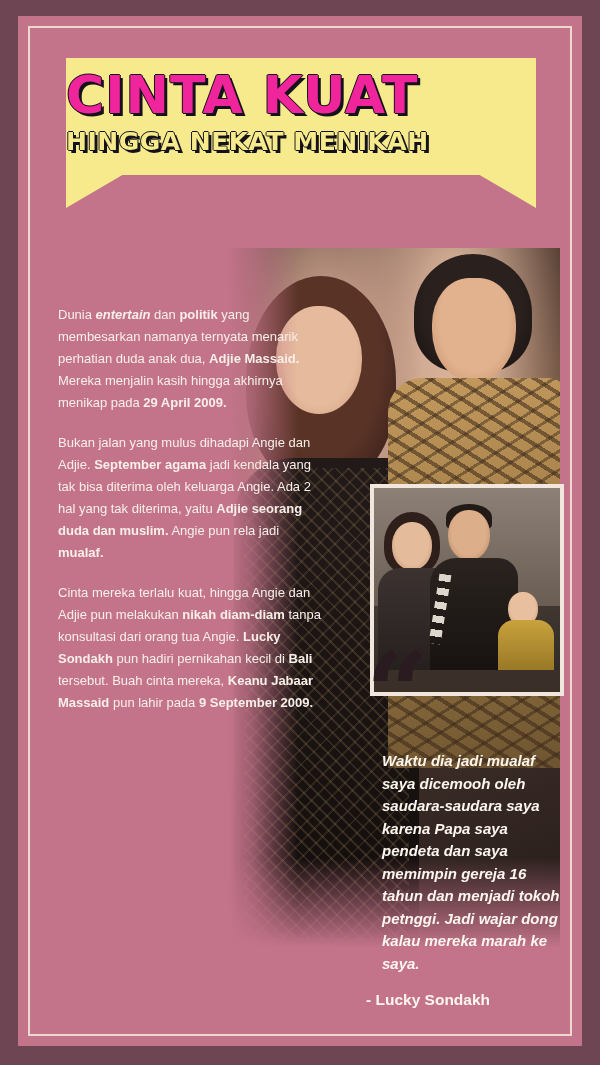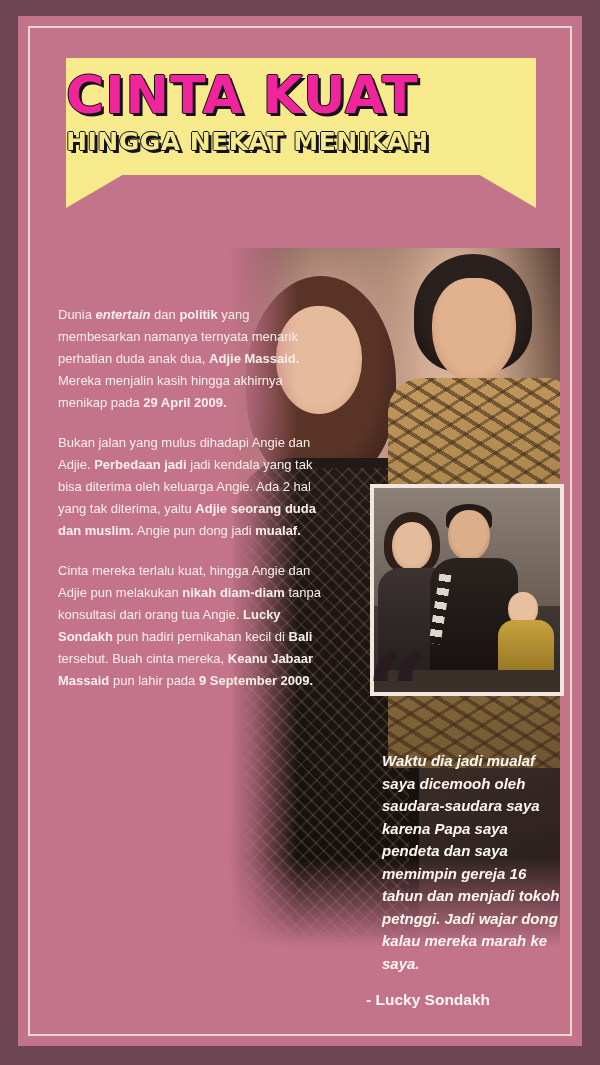--- a/index.html
+++ b/index.html
@@ -326,21 +326,21 @@
     </div>
 
     <div class="banner"></div>
     <div class="headline-wrap">
       <div class="headline">CINTA KUAT</div>
       <div class="subheadline">HINGGA NEKAT MENIKAH</div>
     </div>
 
     <div class="body-text">
       <p><span>Dunia </span><span class="ital">entertain</span><span> dan </span><span class="bold">politik</span><span> yang membesarkan namanya ternyata menarik perhatian duda anak dua, </span><span class="bold">Adjie Massaid.</span><span> Mereka menjalin kasih hingga akhirnya menikap pada </span><span class="bold">29 April 2009.</span></p>
-      <p><span>Bukan jalan yang mulus dihadapi Angie dan Adjie. </span><span class="bold">Perbedaan jadi</span><span> jadi kendala yang tak bisa diterima oleh keluarga Angie. Ada 2 hal yang tak diterima, yaitu </span><span class="bold">Adjie seorang duda dan muslim.</span><span> Angie pun dong jadi </span><span class="bold">mualaf.</span></p>
+      <p><span>Bukan jalan yang mulus dihadapi Angie dan Adjie. </span><span class="bold">September agama</span><span> jadi kendala yang tak bisa diterima oleh keluarga Angie. Ada 2 hal yang tak diterima, yaitu </span><span class="bold">Adjie seorang duda dan muslim.</span><span> Angie pun rela jadi </span><span class="bold">mualaf.</span></p>
       <p><span>Cinta mereka terlalu kuat, hingga Angie dan Adjie pun melakukan </span><span class="bold">nikah diam-diam</span><span> tanpa konsultasi dari orang tua Angie. </span><span class="bold">Lucky Sondakh</span><span> pun hadiri pernikahan kecil di </span><span class="bold">Bali</span><span> tersebut. Buah cinta mereka, </span><span class="bold">Keanu Jabaar Massaid</span><span> pun lahir pada </span><span class="bold">9 September 2009.</span></p>
     </div>
 
     <div class="quote-block">
       <div class="quote-mark">“</div>
       <p class="quote-text">Waktu dia jadi mualaf saya dicemooh oleh saudara-saudara saya karena Papa saya pendeta dan saya memimpin gereja 16 tahun dan menjadi tokoh petnggi. Jadi wajar dong kalau mereka marah ke saya.</p>
       <div class="quote-attrib">- Lucky Sondakh</div>
     </div>
 
   </div>

